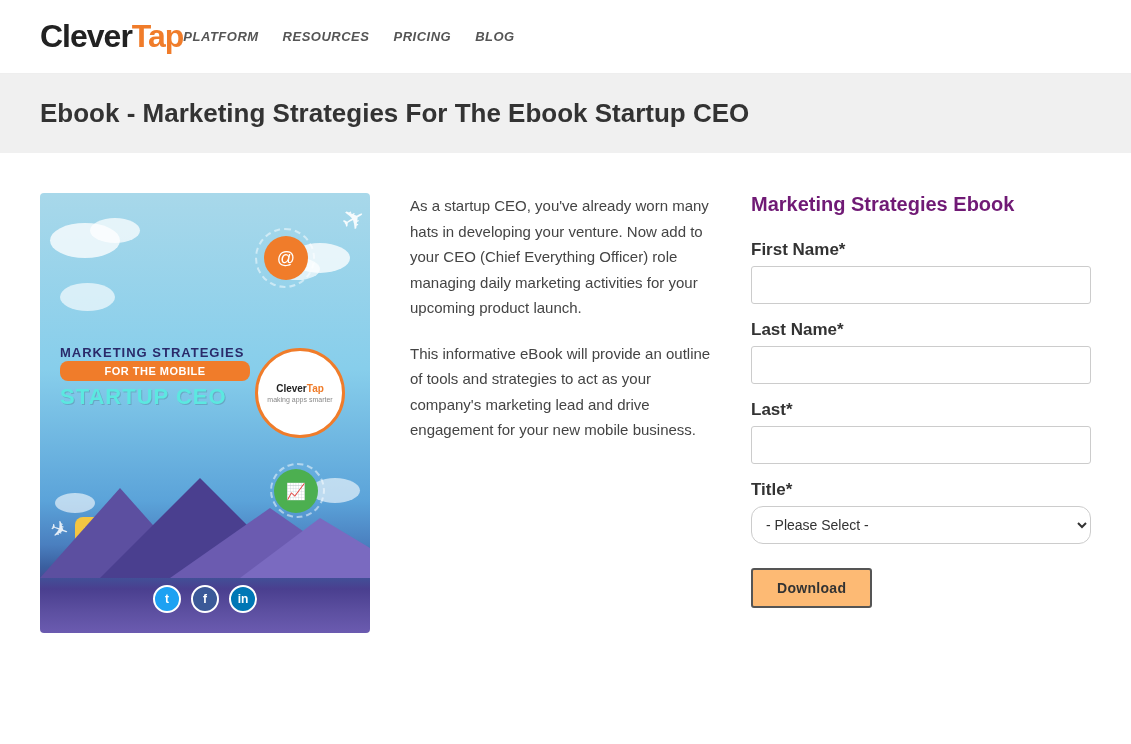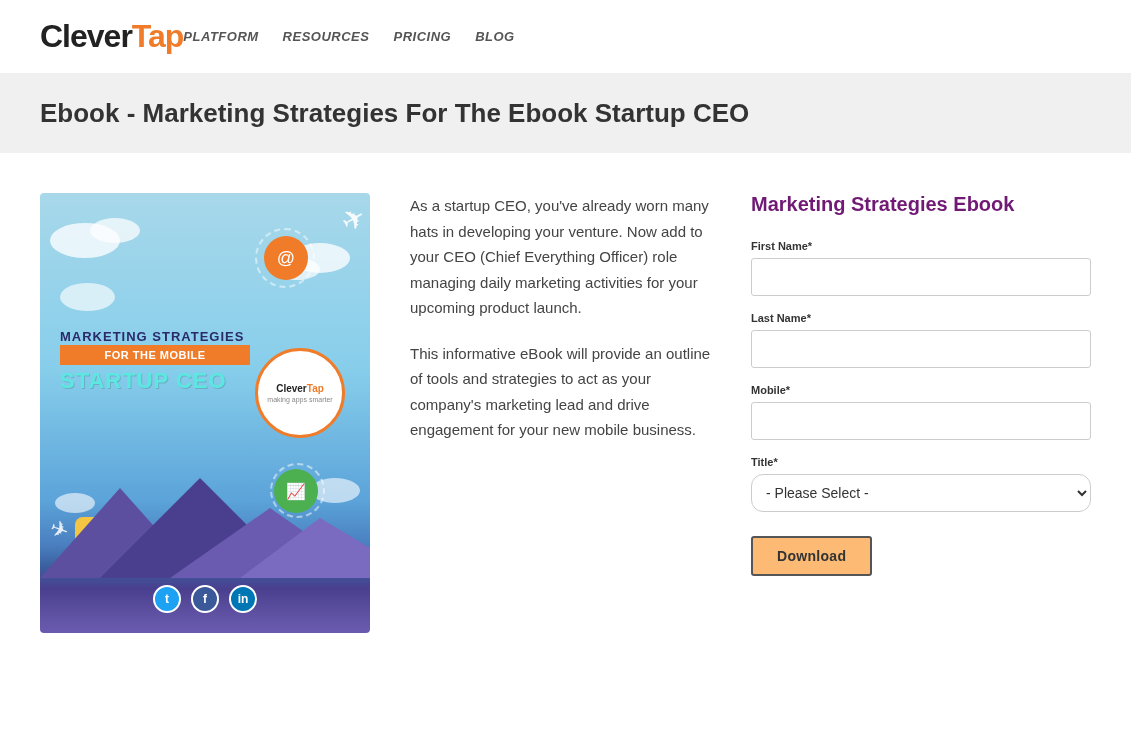--- a/index.html
+++ b/index.html
@@ -67,35 +67,36 @@
     
     .cloud {
       position: absolute;
       background: rgba(255,255,255,0.85);
       border-radius: 50%;
     }
 
     
     .cover-text-block {
       position: absolute;
-      top: 136px;
+      top: 152px;
       left: 20px;
       right: 120px;
     }
     .cover-subtitle {
       font-size: 11px;
       font-weight: bold;
       color: #f07c2a;
       background: #f07c2a;
       color: #fff;
       padding: 4px 20px;
       text-align: center;
       margin-bottom: 4px;
       text-transform: uppercase;
       letter-spacing: 0.5px;
+      border-radius: 8px;
     }
     .cover-title-marketing {
       font-size: 13px;
       font-weight: 900;
       color: #2a2a6a;
       text-transform: uppercase;
       letter-spacing: 1px;
       line-height: 1.2;
     }
     .cover-title-startup {
@@ -170,21 +171,21 @@
       font-size: 20px;
       font-weight: 700;
       color: #701a75;
       margin-bottom: 24px;
     }
     .form-group {
       margin-bottom: 16px;
     }
     .form-label {
       display: block;
-      font-size: 11px;
+      font-size: 17px;
       font-weight: 600;
       color: #333;
       margin-bottom: 6px;
     }
     .form-input {
       width: 100%;
       height: 38px;
       border: 1px solid #ccc;
       border-radius: 3px;
       padding: 0 10px;
@@ -317,21 +318,21 @@
       <label class="form-label">First Name*</label>
       <input class="form-input" type="text" style="">
     </div>
 
     <div class="form-group">
       <label class="form-label">Last Name*</label>
       <input class="form-input" type="text" style="">
     </div>
 
     <div class="form-group">
-      <label class="form-label">Mobile*</label>
+      <label class="form-label">Last*</label>
       <input class="form-input" type="email" style="">
     </div>
 
     <div class="form-group">
       <label class="form-label">Title*</label>
       <select class="form-select">
         
       <option value="- Please Select -">- Please Select -</option><option value="CEO">CEO</option><option value="CTO">CTO</option><option value="CMO">CMO</option><option value="VP Marketing">VP Marketing</option><option value="VP Engineering">VP Engineering</option><option value="Director">Director</option><option value="Manager">Manager</option><option value="Other">Other</option></select>
     </div>
 

